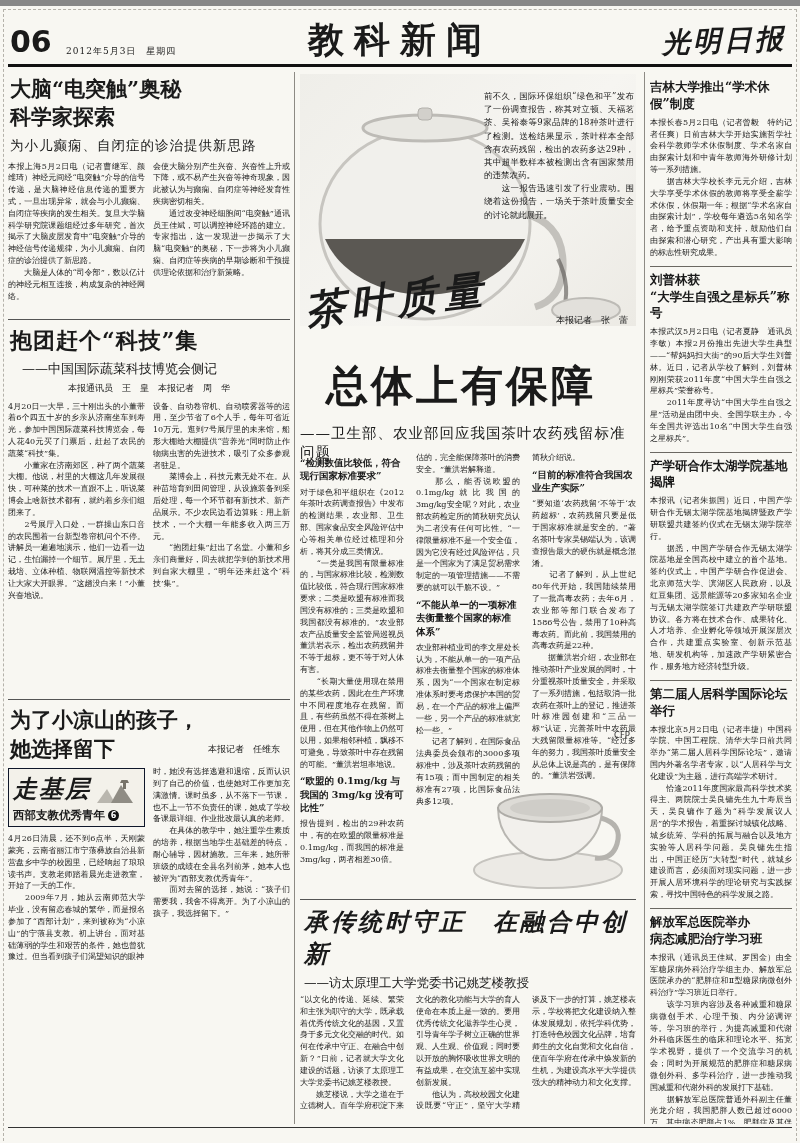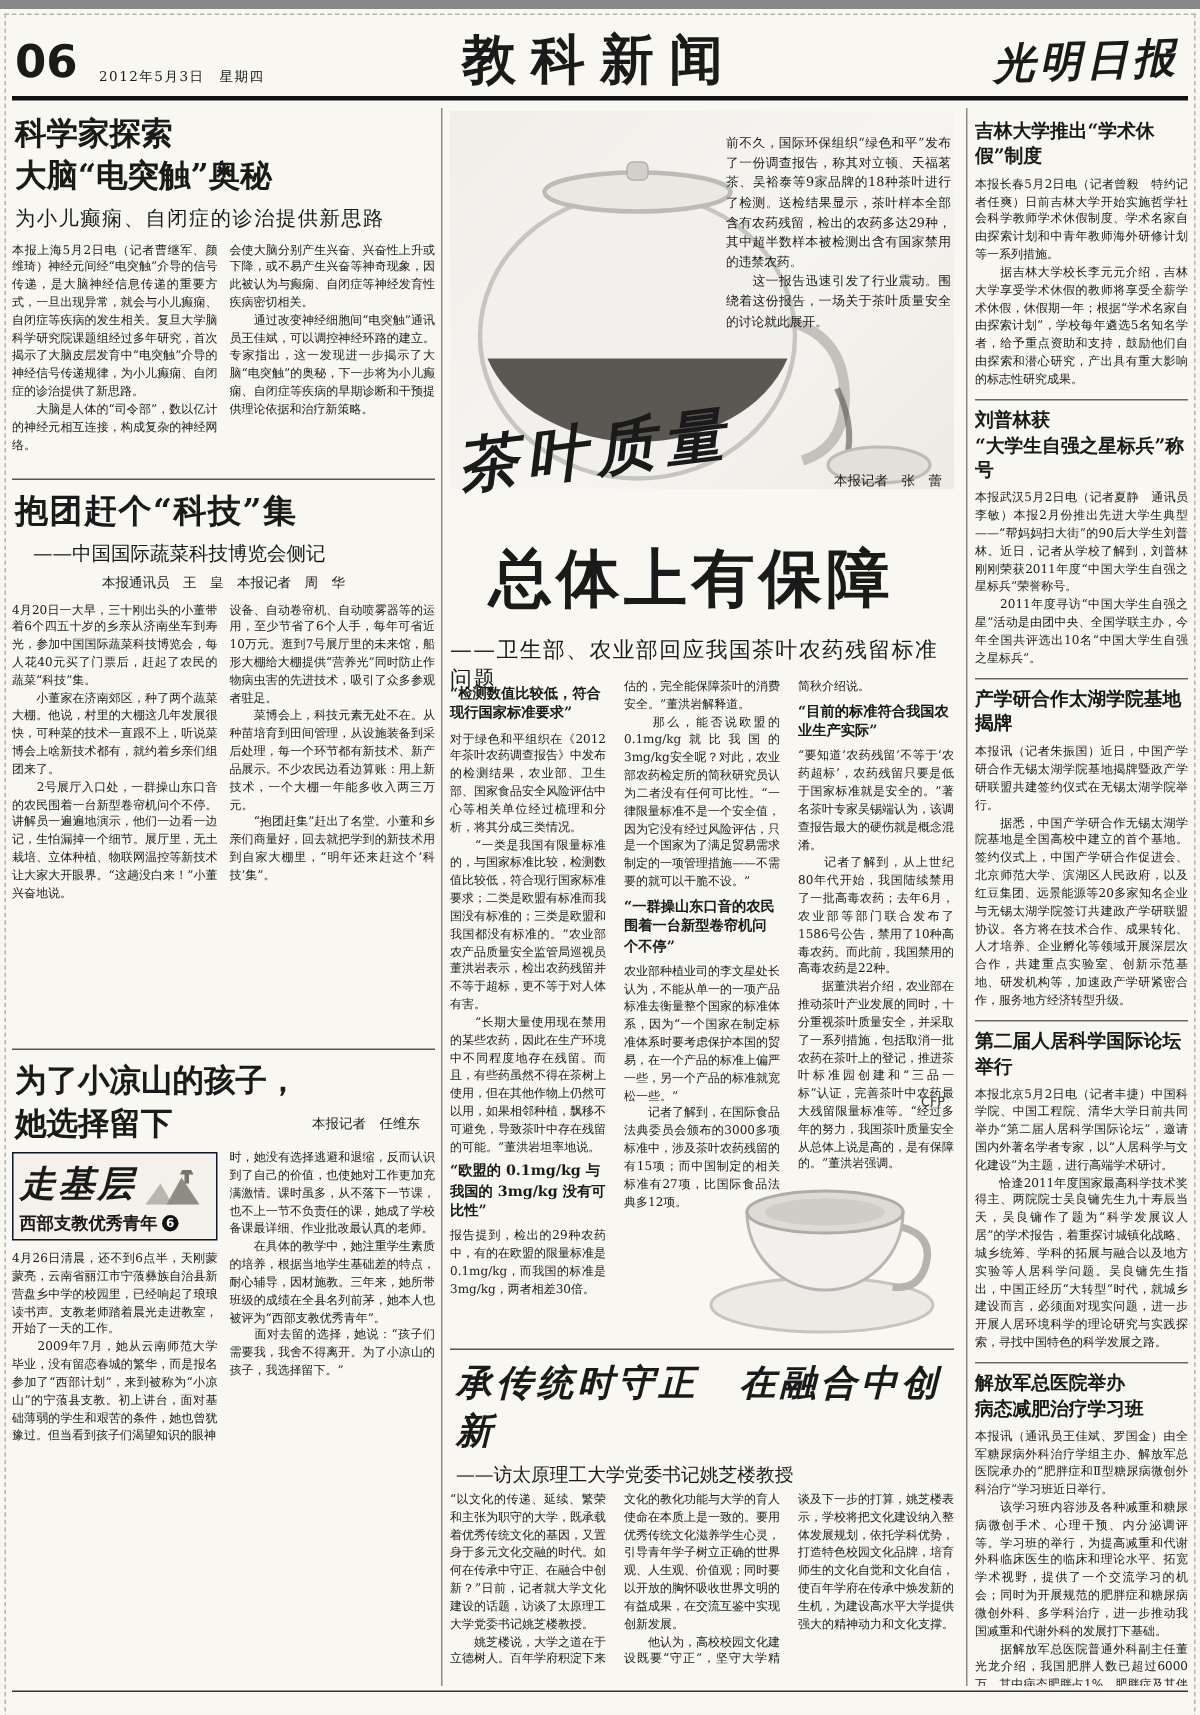--- a/index.html
+++ b/index.html
@@ -92,22 +92,22 @@
     <div class="section-title">教科新闻</div>
     <div class="masthead">光明日报</div>
   </div>
 
   <div class="vrule v1"></div>
   <div class="vrule v2"></div>
 
   <div class="left-region">
 
     <div>
+      <div class="a1-h">大脑“电突触”奥秘</div>
       <div class="a1-h">科学家探索</div>
-      <div class="a1-h">大脑“电突触”奥秘</div>
       <div class="a1-sub">为小儿癫痫、自闭症的诊治提供新思路</div>
       <div class="two-col" style="height:152px;">
         <div class="body-col">本报上海5月2日电（记者曹继军、颜维琦）神经元间经“电突触”介导的信号传递，是大脑神经信息传递的重要方式，一旦出现异常，就会与小儿癫痫、自闭症等疾病的发生相关。复旦大学脑科学研究院课题组经过多年研究，首次揭示了大脑皮层发育中“电突触”介导的神经信号传递规律，为小儿癫痫、自闭症的诊治提供了新思路。
 　　大脑是人体的“司令部”，数以亿计的神经元相互连接，构成复杂的神经网络。</div>
         <div class="body-col">会使大脑分别产生兴奋、兴奋性上升或下降，或不易产生兴奋等神奇现象，因此被认为与癫痫、自闭症等神经发育性疾病密切相关。
 　　通过改变神经细胞间“电突触”通讯员王佳斌，可以调控神经环路的建立。专家指出，这一发现进一步揭示了大脑“电突触”的奥秘，下一步将为小儿癫痫、自闭症等疾病的早期诊断和干预提供理论依据和治疗新策略。</div>
       </div>
     </div>
 
     <hr class="rule">
@@ -187,21 +187,21 @@
         <div class="tquote">“检测数值比较低，符合现行国家标准要求”</div>
         <div class="body-col">对于绿色和平组织在《2012年茶叶农药调查报告》中发布的检测结果，农业部、卫生部、国家食品安全风险评估中心等相关单位经过梳理和分析，将其分成三类情况。
 　　“一类是我国有限量标准的，与国家标准比较，检测数值比较低，符合现行国家标准要求；二类是欧盟有标准而我国没有标准的；三类是欧盟和我国都没有标准的。”农业部农产品质量安全监管局巡视员董洪岩表示，检出农药残留并不等于超标，更不等于对人体有害。
 　　“长期大量使用现在禁用的某些农药，因此在生产环境中不同程度地存在残留。而且，有些药虽然不得在茶树上使用，但在其他作物上仍然可以用，如果相邻种植，飘移不可避免，导致茶叶中存在残留的可能。”董洪岩坦率地说。</div>
         <div class="tquote">“欧盟的 0.1mg/kg 与我国的 3mg/kg 没有可比性”</div>
         <div class="body-col">报告提到，检出的29种农药中，有的在欧盟的限量标准是0.1mg/kg，而我国的标准是3mg/kg，两者相差30倍。</div>
       </div>
       <div class="tcol tc2">
         <div class="body-col">估的，完全能保障茶叶的消费安全。”董洪岩解释道。
 　　那么，能否说欧盟的0.1mg/kg就比我国的3mg/kg安全呢？对此，农业部农药检定所的简秋研究员认为二者没有任何可比性。“一律限量标准不是一个安全值，因为它没有经过风险评估，只是一个国家为了满足贸易需求制定的一项管理措施——不需要的就可以干脆不设。”</div>
-        <div class="tquote">“一群操山东口音的农民围着一台新型卷帘机问个不停”</div>
+        <div class="tquote">“不能从单一的一项标准去衡量整个国家的标准体系”</div>
         <div class="body-col">农业部种植业司的李文星处长认为，不能从单一的一项产品标准去衡量整个国家的标准体系，因为“一个国家在制定标准体系时要考虑保护本国的贸易，在一个产品的标准上偏严一些，另一个产品的标准就宽松一些。”
 　　记者了解到，在国际食品法典委员会颁布的3000多项标准中，涉及茶叶农药残留的有15项；而中国制定的相关标准有27项，比国际食品法典多12项。</div>
       </div>
       <div class="tcol tc3">
         <div class="body-col">简秋介绍说。</div>
         <div class="tquote">“目前的标准符合我国农业生产实际”</div>
         <div class="body-col">“要知道‘农药残留’不等于‘农药超标’，农药残留只要是低于国家标准就是安全的。”著名茶叶专家吴锡端认为，该调查报告最大的硬伤就是概念混淆。
 　　记者了解到，从上世纪80年代开始，我国陆续禁用了一批高毒农药；去年6月，农业部等部门联合发布了1586号公告，禁用了10种高毒农药。而此前，我国禁用的高毒农药是22种。
 　　据董洪岩介绍，农业部在推动茶叶产业发展的同时，十分重视茶叶质量安全，并采取了一系列措施，包括取消一批农药在茶叶上的登记，推进茶叶标准园创建和“三品一标”认证，完善茶叶中农药最大残留限量标准等。“经过多年的努力，我国茶叶质量安全从总体上说是高的，是有保障的。”董洪岩强调。</div>
       </div>

